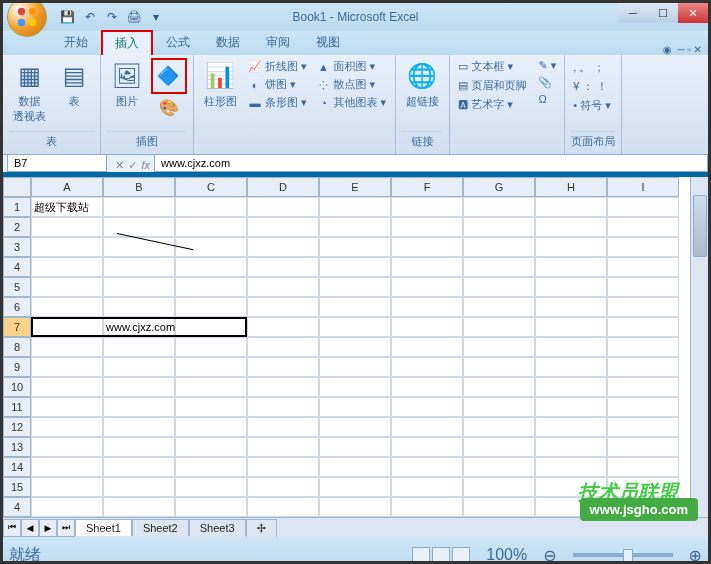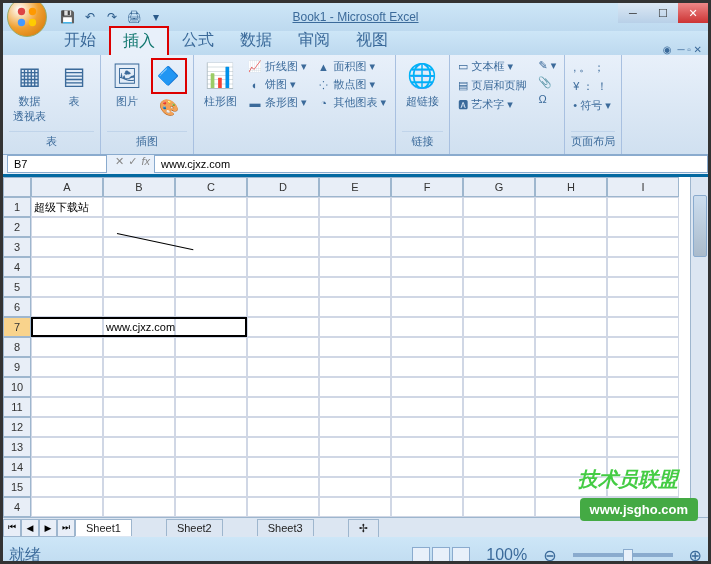--- a/index.html
+++ b/index.html
@@ -4,51 +4,51 @@
   <style>
     * { margin: 0; padding: 0; box-sizing: border-box; font-family: "Microsoft YaHei", "SimSun", sans-serif; }
     body { width: 711px; height: 564px; overflow: hidden; border: 3px solid #333; background: #fff; position: relative; }
     
     
     .titlebar { height: 28px; background: linear-gradient(#cde6f7, #bdd9ef); display: flex; align-items: center; position: relative; }
     .office-btn { width: 40px; height: 40px; border-radius: 50%; background: radial-gradient(circle at 30% 30%, #fff, #f0a030, #d07000); margin: 2px 4px; display: flex; align-items: center; justify-content: center; position: relative; z-index: 10; border: 1px solid #9a6; }
     .office-btn svg { width: 22px; height: 22px; }
     .qat { display: flex; gap: 4px; margin-left: 8px; align-items: center; }
     .qat-btn { width: 18px; height: 18px; display: flex; align-items: center; justify-content: center; cursor: pointer; font-size: 12px; color: #2a5a8a; }
-    .title { position: absolute; left: 50%; transform: translateX(-50%); font-size: 12px; color: #3b6a9a; text-decoration: underline; }
+    .title { position: absolute; left: 50%; transform: translateX(-50%); font-size: 12px; color: #3b6a9a; }
     .wincontrols { position: absolute; right: 0; top: 0; display: flex; }
     .winbtn { width: 30px; height: 20px; display: flex; align-items: center; justify-content: center; font-size: 11px; }
     .winbtn.min { background: linear-gradient(#dce8f4, #b8d0e8); color: #333; }
     .winbtn.max { background: linear-gradient(#dce8f4, #b8d0e8); color: #333; }
     .winbtn.close { background: linear-gradient(#e88, #c33); color: #fff; }
     
     
     .tabs { height: 24px; background: linear-gradient(#cde6f7, #bdd9ef); display: flex; padding-left: 48px; align-items: flex-end; position: relative; }
-    .tab { padding: 3px 12px; font-size: 16px; color: #3b6a9a; cursor: pointer; border: 1px solid transparent; }
+    .tab { padding: 3px 12px; font-size: 12px; color: #3b6a9a; cursor: pointer; border: 1px solid transparent; }
     .tab.active { background: #e8f0fa; border: 2px solid #d00; border-bottom: none; color: #0f766e; }
     .tab-right { position: absolute; right: 6px; display: flex; gap: 6px; font-size: 10px; color: #3b6a9a; }
     
     
     .ribbon { height: 100px; background: linear-gradient(#e8f0fa, #d0e0f0); border-bottom: 1px solid #8aabce; display: flex; }
     .group { border-right: 1px solid #a8c0e0; padding: 3px 6px; display: flex; flex-direction: column; justify-content: space-between; }
     .group-content { display: flex; gap: 4px; align-items: flex-start; flex: 1; }
     .group-label { font-size: 11px; color: #3b6a9a; text-align: center; padding: 2px 0; border-top: 1px solid #c0d4ea; }
     .big-btn { display: flex; flex-direction: column; align-items: center; padding: 2px 4px; cursor: pointer; font-size: 11px; color: #3b6a9a; gap: 2px; }
     .big-btn .ico { width: 32px; height: 32px; display: flex; align-items: center; justify-content: center; font-size: 24px; }
     .highlight { border: 2px solid #d00; }
     .chart-list { display: flex; flex-direction: column; gap: 1px; }
     .chart-item { display: flex; align-items: center; gap: 3px; font-size: 11px; color: #3b6a9a; cursor: pointer; padding: 1px 3px; }
     .chart-item .ci-ico { width: 14px; height: 14px; display: inline-flex; align-items: center; justify-content: center; }
     .text-list { display: flex; flex-direction: column; gap: 2px; }
     .text-item { display: flex; align-items: center; gap: 3px; font-size: 11px; color: #3b6a9a; cursor: pointer; padding: 1px 2px; }
     .sym-list { display: flex; flex-direction: column; gap: 4px; padding: 2px; }
     .sym-row { display: flex; align-items: center; gap: 3px; font-size: 11px; color: #3b6a9a; }
     
     
-    .formulabar { height: 22px; border-bottom: 3px solid #0369a1; display: flex; align-items: flex-start; background: #e8f0fa; }
+    .formulabar { height: 22px; border-bottom: 5px solid #0369a1; display: flex; align-items: flex-end; background: #e8f0fa; }
     .namebox { width: 100px; border: 1px solid #8aabce; background: #fff; height: 18px; margin: 0 4px; padding: 0 6px; font-size: 11px; display: flex; align-items: center; }
     .fx-btns { display: flex; gap: 4px; padding: 0 4px; font-size: 11px; color: #888; }
     .formula-input { flex: 1; background: #fff; border: 1px solid #8aabce; height: 18px; padding: 0 6px; font-size: 11px; display: flex; align-items: center; }
     
     
     .grid-area { position: relative; height: 340px; overflow: hidden; }
     .grid { display: grid; grid-template-columns: 28px repeat(9, 72px); grid-auto-rows: 20px; }
     .corner { background: #e8eef7; border: 1px solid #9eb6ce; }
     .colhdr { background: #e8eef7; border: 1px solid #9eb6ce; text-align: center; font-size: 11px; color: #333; line-height: 18px; }
     .rowhdr { background: #e8eef7; border: 1px solid #9eb6ce; text-align: center; font-size: 11px; color: #333; line-height: 18px; }
@@ -57,33 +57,33 @@
     .sel-border { position: absolute; border: 2px solid #000; pointer-events: none; }
     .shape-line { position: absolute; border-top: 1px solid #000; transform-origin: left; }
     .scroll-v { position: absolute; right: 0; top: 0; width: 18px; height: 100%; background: #dce6f2; border-left: 1px solid #9eb6ce; }
     .scroll-v::before { content: ''; position: absolute; top: 18px; left: 2px; width: 12px; height: 60px; background: linear-gradient(#cde, #abc); border: 1px solid #8aabce; border-radius: 2px; }
     
     
     .sheettabs { height: 20px; background: #dce6f2; display: flex; align-items: center; border-top: 1px solid #9eb6ce; }
     .nav-btns { display: flex; gap: 0; }
     .nav-btn { width: 18px; height: 18px; background: #e8eef7; border: 1px solid #9eb6ce; font-size: 9px; display: flex; align-items: center; justify-content: center; cursor: pointer; }
     .sheet-tab { padding: 2px 10px; font-size: 11px; background: #fff; border: 1px solid #9eb6ce; border-bottom: none; cursor: pointer; color: #222; }
-    .sheet-tab.inactive { background: #dce6f2; margin-left: 34px; }
+    .sheet-tab.inactive { background: #dce6f2; }
     .hscroll { flex: 1; height: 16px; background: #dce6f2; margin-left: 20px; position: relative; }
     
     
     .statusbar { height: 36px; background: linear-gradient(#cde6f7, #bdd9ef); display: flex; align-items: center; padding: 0 6px; font-size: 16px; color: #3b6a9a; justify-content: space-between; }
     .view-btns { display: flex; gap: 2px; }
     .view-btn { width: 18px; height: 16px; border: 1px solid #8aabce; background: #e8f0fa; }
     .zoom-slider { width: 100px; height: 4px; background: #8aabce; position: relative; }
     .zoom-slider::before { content: ''; position: absolute; left: 50%; top: -4px; width: 8px; height: 12px; background: #e8f0fa; border: 1px solid #8aabce; }
     
     
     .watermark { position: absolute; right: 10px; bottom: 40px; background: #4a4; color: #fff; padding: 4px 10px; font-size: 13px; font-weight: bold; border-radius: 4px; z-index: 100; }
-    .watermark2 { position: absolute; right: 30px; bottom: 68px; color: #4c4; font-size: 20px; font-weight: bold; z-index: 99; font-style: italic; text-shadow: 1px 1px 2px #fff; }
+    .watermark2 { position: absolute; right: 30px; bottom: 55px; color: #4c4; font-size: 20px; font-weight: bold; z-index: 99; font-style: italic; text-shadow: 1px 1px 2px #fff; }
   </style>
 </head>
 <body>
 
 <div class="titlebar">
   <div class="office-btn">
     <svg viewBox="0 0 24 24">
         <circle cx="6" cy="6" r="4" fill="#d44"></circle>
         <circle cx="18" cy="6" r="4" fill="#f90"></circle>
         <circle cx="6" cy="18" r="4" fill="#49f"></circle>

